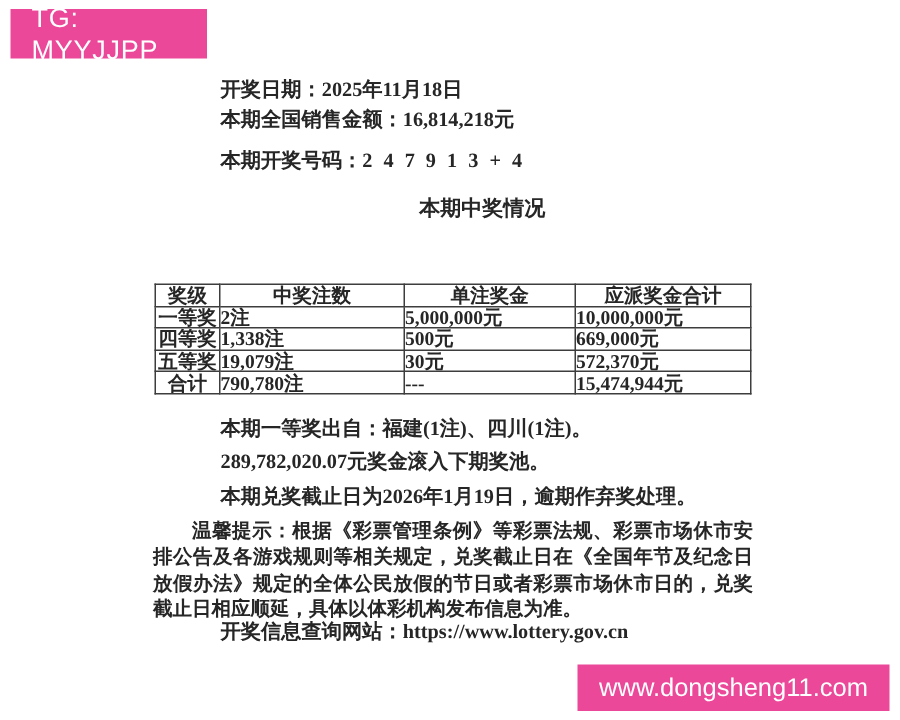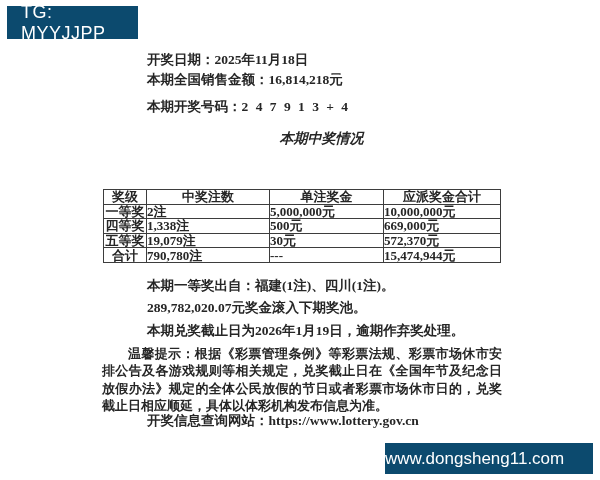--- a/index.html
+++ b/index.html
@@ -9,46 +9,46 @@
     position: relative;
     overflow: hidden;
     font-family: "Liberation Serif", "DejaVu Serif", serif;
     color: #262626;
   }
   .abs { position: absolute; }
   .nowrap { white-space: nowrap; margin-left: 20px; }
 
   
   .wm-bar {
-    background: #0c4a6e;
+    background: #ec4899;
     color: #ffffff;
     font-family: "Liberation Sans", "DejaVu Sans", sans-serif;
     display: flex; align-items: center;
     box-sizing: border-box;
   }
   .wm-top {
     left: 7px; top: 6px; width: 131px; height: 33px;
     padding-left: 14px; font-size: 18px; letter-spacing: 0.5px;
   }
   .wm-bottom {
     left: 385px; top: 443px; width: 208px; height: 31px;
-    justify-content: flex-start; font-size: 17px;
+    justify-content: center; font-size: 17px;
   }
 
   
   .line { font-size: 13.5px; font-weight: 600; line-height: 15px; }
   .l-date    { left: 127px; top: 52px; }
   .l-sales   { left: 127px; top: 72px; }
   .l-numbers { left: 127px; top: 99px; }
   .draw-nums { letter-spacing: 2px; font-weight: 700; }
 
   
   .tbl-title {
     left: 103px; top: 130px; width: 397px;
-    text-align: center; font-size: 14px; font-weight: 700; font-style: italic;
+    text-align: center; font-size: 14px; font-weight: 700;
   }
   table.prize-table {
     position: absolute; left: 103px; top: 149px;
     width: 397px; border-collapse: collapse;
     font-size: 13px; font-weight: 600;
     table-layout: fixed;
     margin-top: 40px;
   }
   .prize-table th, .prize-table td {
     border: 1px solid #3d3d3d;

